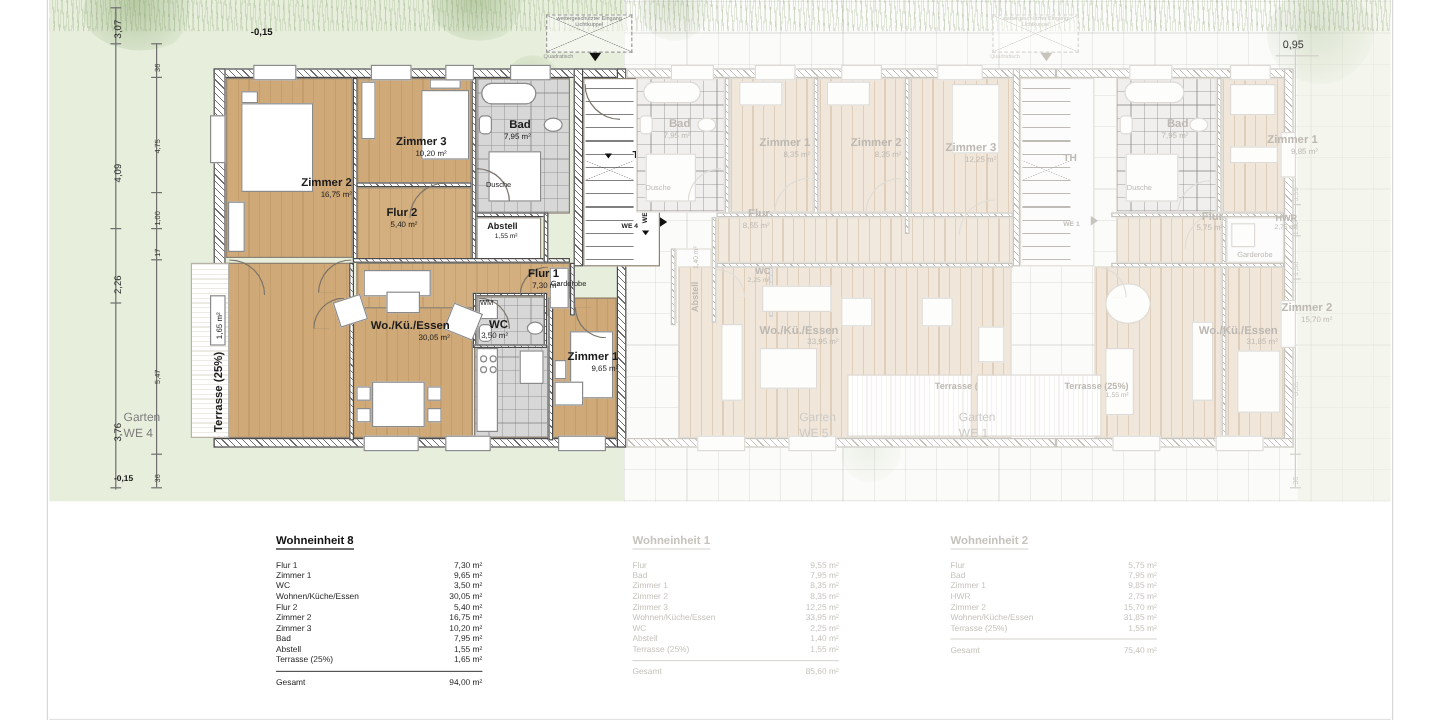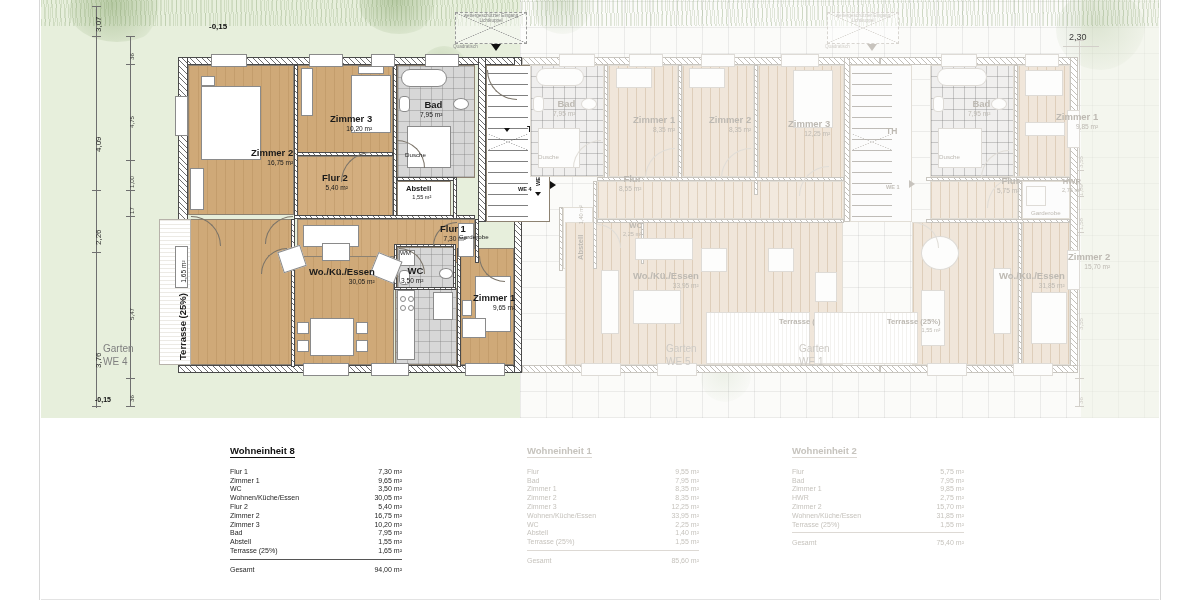--- a/index.html
+++ b/index.html
@@ -287,21 +287,21 @@
     <div class="tick dim" style="left:1034px;top:232px;"></div>
     <div class="tick dim" style="left:1034px;top:378px;"></div>
     <div class="tick dim" style="left:1034px;top:406px;"></div>
 
     <div class="dimtxt dim" style="left:1036px;top:168px;">3,55</div>
     <div class="dimtxt dim" style="left:1036px;top:196px;">1,89</div>
     <div class="dimtxt dim" style="left:1036px;top:230px;">1,58</div>
     <div class="dimtxt dim" style="left:1036px;top:330px;">3,55</div>
     <div class="dimtxt dim" style="left:1036px;top:404px;">36</div>
 
-    <div class="dimtxt h" style="left:1028px;top:32px;font-size:9px;color:#3b3b3b;">2,30</div>
+    <div class="dimtxt h" style="left:1028px;top:32px;font-size:9px;color:#3b3b3b;">0,95</div>
     <div class="dimline h dim" style="left:1022px;top:46px;width:36px;"></div>
 
     <div class="elev" style="left:168px;top:22px;">-0,15</div>
     <div class="elev small" style="left:54px;top:396px;">-0,15</div>
 
     <div class="entry" style="left:414px;top:12px;width:72px;height:32px;">
       <div class="x1"></div>
         <div class="x2"></div>
       <div class="entry-cap">
         <span>wettergeschützter Eingang</span><br>

